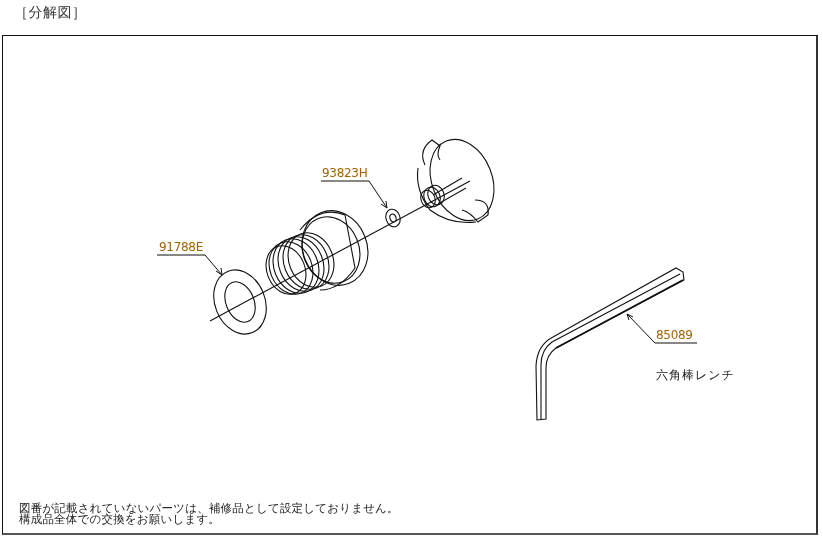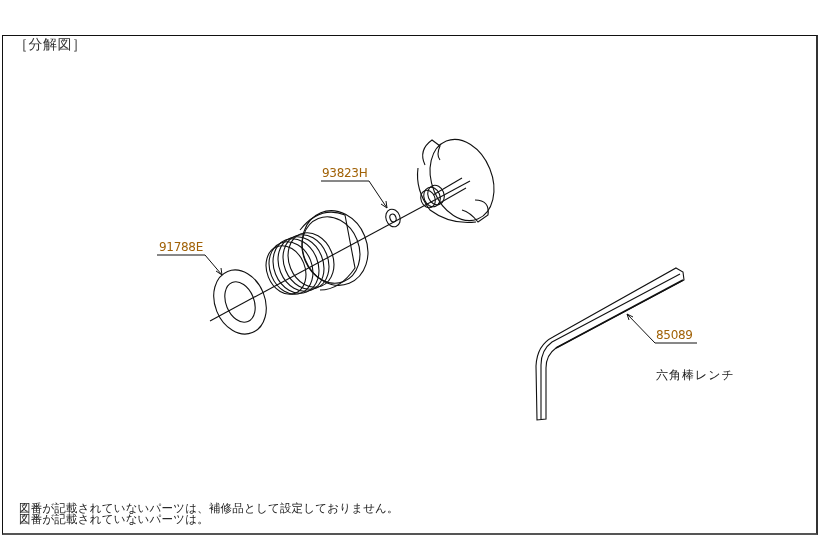--- a/index.html
+++ b/index.html
@@ -1,18 +1,18 @@
 <!DOCTYPE html>
 <html><head>
   <meta charset="utf-8">
   <style>
     html, body { margin: 0; padding: 0; background: #ffffff; }
     body { width: 823px; height: 539px; position: relative; overflow: hidden;
            font-family: "DejaVu Sans", sans-serif; color: #222; }
-    .heading { position: absolute; left: 14px; top: 4px; font-size: 14px; color: #333; letter-spacing: 0.5px; margin-top: 32px; }
+    .heading { position: absolute; left: 14px; top: 4px; font-size: 14px; color: #333; letter-spacing: 0.5px; }
     .frame { position: absolute; left: 2px; top: 35px; width: 816px; height: 500px;
              border: 1.5px solid #111; border-right: 2px solid #333; border-bottom: 2px solid #555; box-sizing: border-box; }
     svg.drawing { position: absolute; left: 0; top: 0; }
     .part-label { position: absolute; font-size: 12px; color: #a16207; letter-spacing: -0.3px; }
     .part-name { position: absolute; font-size: 12px; color: #222; letter-spacing: 1px; }
     .note { position: absolute; left: 19px; font-size: 11.5px; color: #222; letter-spacing: 0.2px; }
   </style>
 </head>
 <body>
 
@@ -77,13 +77,13 @@
     <path d="M627 314 L633 317 M627 314 L629 320"></path>
   </g>
 </svg>
 
 <div class="part-label" style="left:159px; top:240px;text-align:right;">91788E</div>
 <div class="part-label" style="left:322px; top:166px;">93823H</div>
 <div class="part-label" style="left:656px; top:328px;">85089</div>
 <div class="part-name" style="left:656px; top:367px;">六角棒レンチ</div>
 
 <div class="note" style="top:501px;">図番が記載されていないパーツは、補修品として設定しておりません。</div>
-<div class="note" style="top:512px;">図番が記載されていないパーツは。</div>
+<div class="note" style="top:512px;">構成品全体での交換をお願いします。</div>
 
 </body></html>

